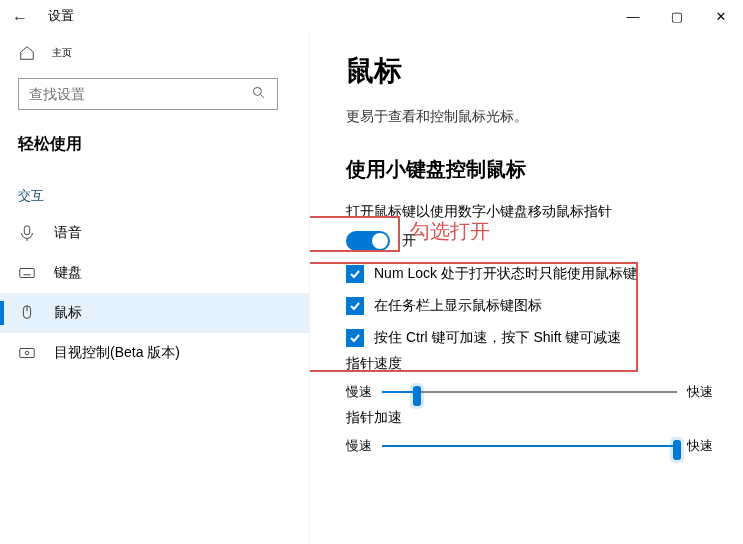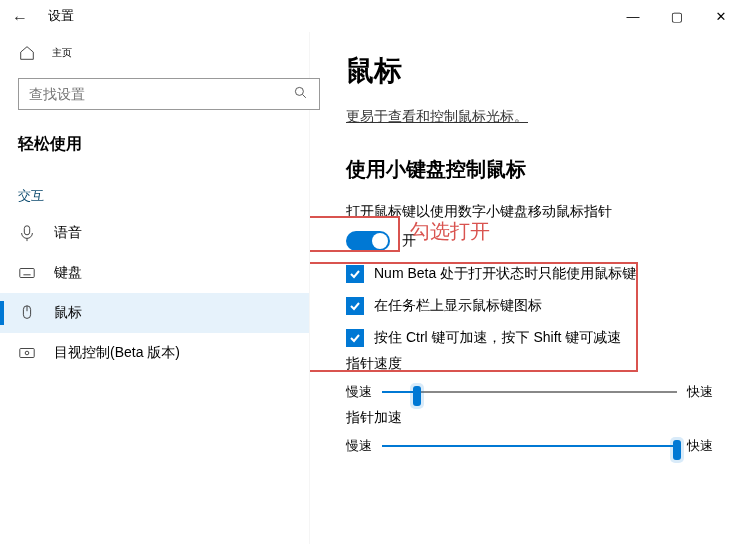--- a/index.html
+++ b/index.html
@@ -13,35 +13,35 @@
 
   .content { display: flex; height: calc(100% - 32px); }
 
   
   .sidebar { width: 310px; padding-top: 6px; border-right: 1px solid #f5f5f5; position: relative; }
   .home-row { display: flex; align-items: center; gap: 16px; padding: 6px 18px; font-size: 10px; cursor: pointer; text-align: right; }
   .icon { width: 18px; height: 18px; display: inline-flex; align-items: center; justify-content: center; }
   .icon svg { width: 18px; height: 18px; stroke: #333; fill: none; stroke-width: 1; }
 
   .search-wrap { padding: 10px 18px; }
-  .search { width: 302px; height: 32px; border: 1px solid #999; display: flex; align-items: center; padding: 0 10px; background: #fff; }
+  .search { width: 260px; height: 32px; border: 1px solid #999; display: flex; align-items: center; padding: 0 10px; background: #fff; }
   .search input { border: none; outline: none; flex: 1; font-size: 14px; background: transparent; }
   .search .sicon { font-size: 14px; color: #333; }
 
   .section-title { padding: 14px 18px 24px 18px; font-weight: 600; font-size: 16px; }
   .group-title { padding: 8px 18px; color: #0c4a6e; font-size: 13px; }
 
   .nav-item { display: flex; align-items: flex-start; gap: 18px; padding: 11px 18px; font-size: 14px; color: #000000; cursor: pointer; position: relative; }
   .nav-item.selected { background: #e6f2fb; }
   .nav-item.selected::before { content: ""; position: absolute; left: 0; top: 8px; bottom: 8px; width: 4px; background: #0078d4; }
 
   
   .main { flex: 1; padding: 20px 30px 20px 36px; overflow: hidden; position: relative; }
   h1 { font-size: 28px; font-weight: 600; margin-bottom: 18px; }
-  .desc { font-size: 14px; color: #333; margin-bottom: 30px; text-decoration: underline; }
+  .desc { font-size: 14px; color: #333; margin-bottom: 30px; }
   h2 { font-size: 20px; font-weight: 600; margin-bottom: 20px; }
   .sub-desc { font-size: 14px; margin-bottom: 0; }
 
   .toggle-row { display: flex; align-items: center; gap: 12px; margin-top: 10px; }
   .toggle { width: 44px; height: 20px; border-radius: 10px; background: #0078d4; position: relative; cursor: pointer; }
   .toggle .knob { position: absolute; right: 2px; top: 2px; width: 16px; height: 16px; border-radius: 50%; background: #fff; }
   .toggle-label { font-size: 14px; }
 
   .check-row { display: flex; align-items: center; gap: 10px; font-size: 14px; margin-top: 14px; }
   .checkbox { width: 18px; height: 18px; background: #0078d4; display: flex; align-items: center; justify-content: center; cursor: pointer; }
@@ -157,21 +157,21 @@
         </div>
       <span class="toggle-label">开</span>
     </div>
 
     <div class="check-row">
       <div class="checkbox">
           <svg viewBox="0 0 12 12">
             <path d="M2 6 L5 9 L10 3"></path>
           </svg>
         </div>
-      <span>Num Beta 处于打开状态时只能使用鼠标键</span>
+      <span>Num Lock 处于打开状态时只能使用鼠标键</span>
     </div>
     <div class="check-row">
       <div class="checkbox">
           <svg viewBox="0 0 12 12">
             <path d="M2 6 L5 9 L10 3"></path>
           </svg>
         </div>
       <span>在任务栏上显示鼠标键图标</span>
     </div>
     <div class="check-row">

